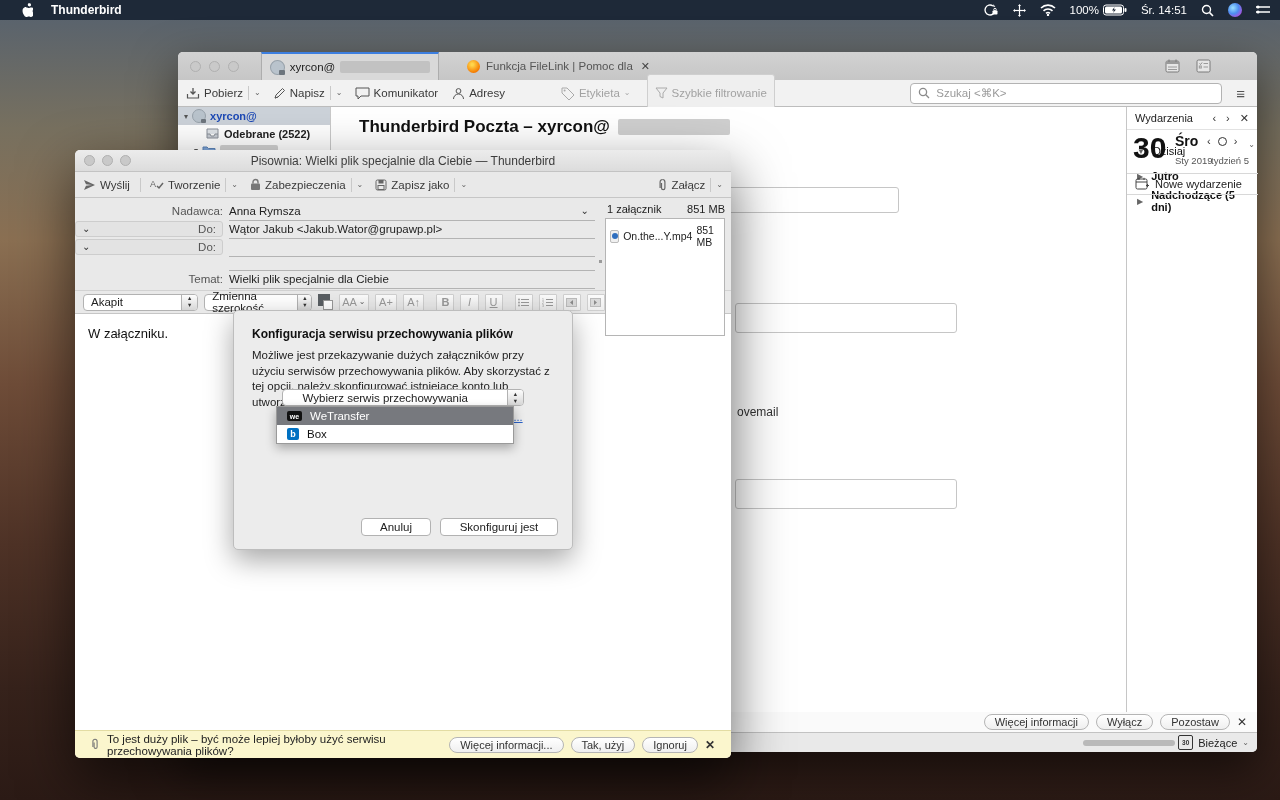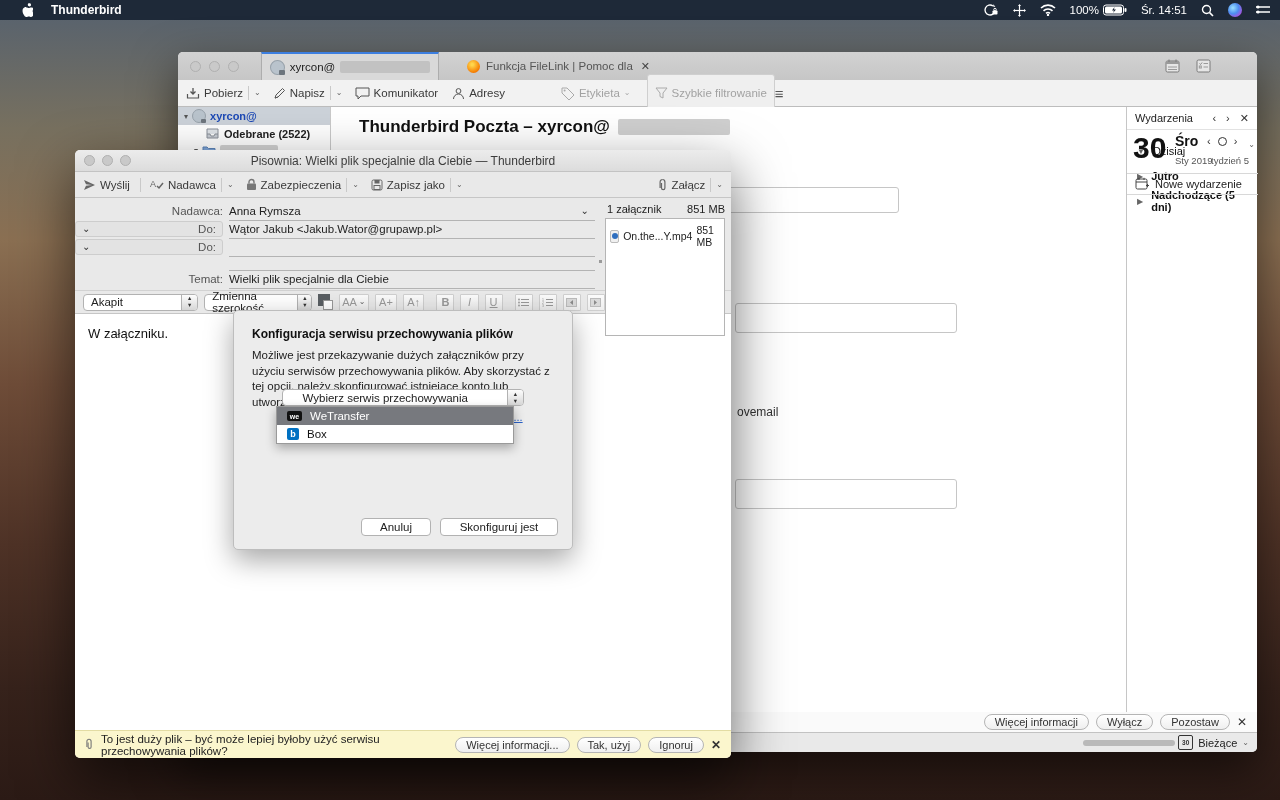--- a/index.html
+++ b/index.html
@@ -209,20 +209,29 @@
 
       <span class="tbtn dis" style="margin-left:16px;border:1px solid #cfcfcf;border-radius:3px;background:#efefef;padding:12px 7px;">
         <span>
             <svg width="13" height="12" viewBox="0 0 13 12">
               <path d="M1 1h11L8 6v5l-3-1.5V6z" stroke="#aaa" fill="none"></path>
             </svg>
           </span>
         <span>Szybkie filtrowanie</span>
       </span>
 
+      <span class="flex" style="margin-left:auto;margin-right:14px;width:296px;height:19px;background:#fff;border:1px solid #b3b3b3;border-radius:4px;padding:0 7px;gap:6px;">
+        <span>
+            <svg width="12" height="12" viewBox="0 0 12 12">
+              <circle cx="5" cy="5" r="3.6" stroke="#8a8a8a" stroke-width="1.3" fill="none"></circle>
+              <line x1="7.8" y1="7.8" x2="11" y2="11" stroke="#8a8a8a" stroke-width="1.3"></line>
+            </svg>
+          </span>
+        <span style="font-size:11.5px;color:#9a9a9a;">Szukaj &lt;⌘K&gt;</span>
+      </span>
       <span style="font-size:15px;color:#555;margin-right:4px;">≡</span>
     </div>
 
     <div class="abs" style="left:0;top:55px;width:153px;height:625px;background:#ffffff;border-right:1px solid #c9c9c9;box-sizing:border-box;">
       <div class="flex" style="height:18px;background:#ccd2d9;gap:4px;padding-left:6px;">
         <span style="font-size:8px;color:#555;">▾</span>
         <span style="width:12px;height:12px;border-radius:50%;background:#b9c3cc;border:1px solid #98a2ab;position:relative;">
             <span style="position:absolute;right:-1px;bottom:-1px;width:5px;height:4px;background:#6d757d;border-radius:1px;"></span>
           </span>
         <span class="tree-label" style="color:#1d49b5;font-weight:bold;font-size:11px;">xyrcon@</span>
@@ -352,21 +361,21 @@
         <span>Wyślij</span>
       </span>
       <span class="sep" style="margin-left:10px;"></span>
       <span class="tbtn" style="margin-left:4px;">
         <span>
             <svg width="14" height="13" viewBox="0 0 14 13">
               <text x="0" y="9" font-size="9" fill="#666" font-family="Liberation Sans">A</text>
               <path d="M7 8l2 2 4-5" stroke="#666" stroke-width="1.5" fill="none"></path>
             </svg>
           </span>
-        <span>Nadawca</span>
+        <span>Tworzenie</span>
       </span>
         <span class="sep"></span>
         <span class="chev">⌄</span>
 
       <span class="tbtn" style="margin-left:12px;">
         <span>
             <svg width="11" height="13" viewBox="0 0 11 13">
               <rect x="1" y="5.5" width="9" height="6.5" rx="1" fill="#777"></rect>
               <path d="M3 5.5V4a2.5 2.5 0 0 1 5 0v1.5" stroke="#777" stroke-width="1.4" fill="none"></path>
             </svg>
@@ -577,21 +586,21 @@
           <span style="font-size:11.5px;">Box</span>
         </div>
       </div>
 
       <div class="abs flex" style="right:14px;bottom:13px;gap:9px;">
         <span style="min-width:48px;text-align:center;background:#fff;border:1px solid #b2b2b2;border-radius:4px;font-size:11.5px;color:#222;padding:2px 10px;">Anuluj</span>
         <span style="min-width:96px;text-align:center;background:#fff;border:1px solid #b2b2b2;border-radius:4px;font-size:11.5px;color:#222;padding:2px 10px;">Skonfiguruj jest</span>
       </div>
     </div>
 
-    <div class="abs flex" style="left:0;top:580px;width:656px;height:28px;background:#fbf6cd;border-top:1px solid #e3dca3;border-radius:0 0 5px 5px;padding:0 10px;gap:8px;box-sizing:border-box;">
+    <div class="abs flex" style="left:0;top:580px;width:656px;height:28px;background:#fbf6cd;border-top:1px solid #e3dca3;border-radius:0 0 5px 5px;padding:0 16px;gap:8px;box-sizing:border-box;">
       <span>
           <svg width="8" height="13" viewBox="0 0 8 13">
             <path d="M4 1.2a2.1 2.1 0 0 1 2.1 2.1v5.6a1.5 1.5 0 0 1-3 0V4.5" stroke="#777" stroke-width="1.1" fill="none"></path>
             <path d="M4 1.2a2.1 2.1 0 0 0-2.1 2.1v5.6" stroke="#777" stroke-width="1.1" fill="none"></path>
           </svg>
         </span>
       <span style="font-size:11.5px;color:#222;">To jest duży plik – być może lepiej byłoby użyć serwisu przechowywania plików?</span>
       <span style="margin-left:auto;display:flex;gap:7px;align-items:center;">
         <span class="pill">Więcej informacji...</span>
         <span class="pill">Tak, użyj</span>

